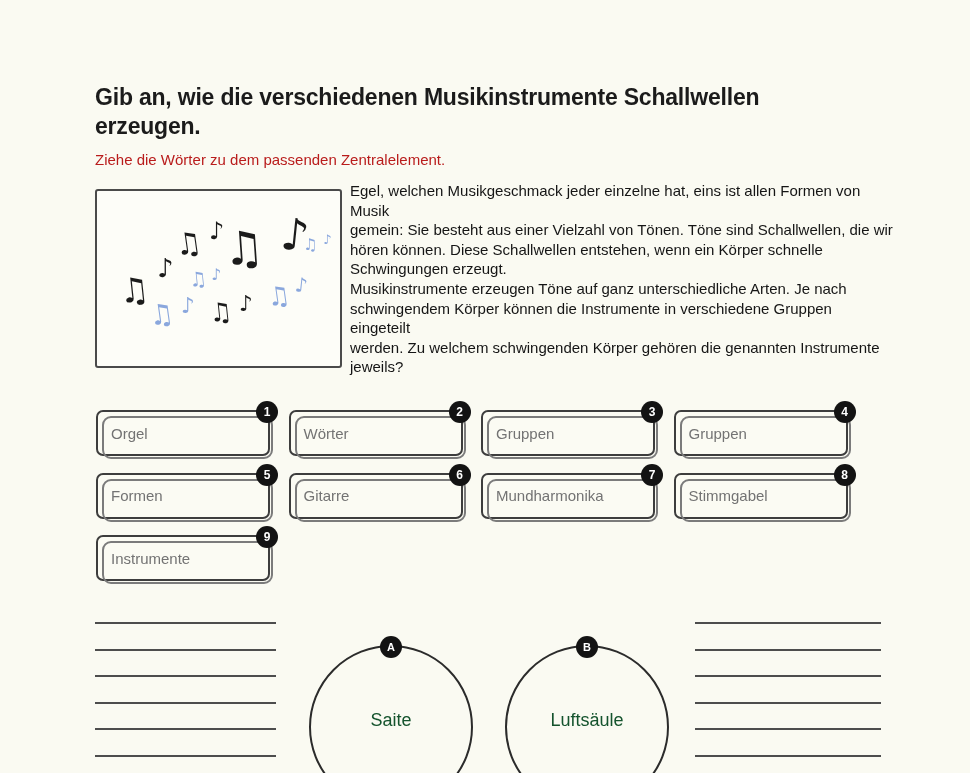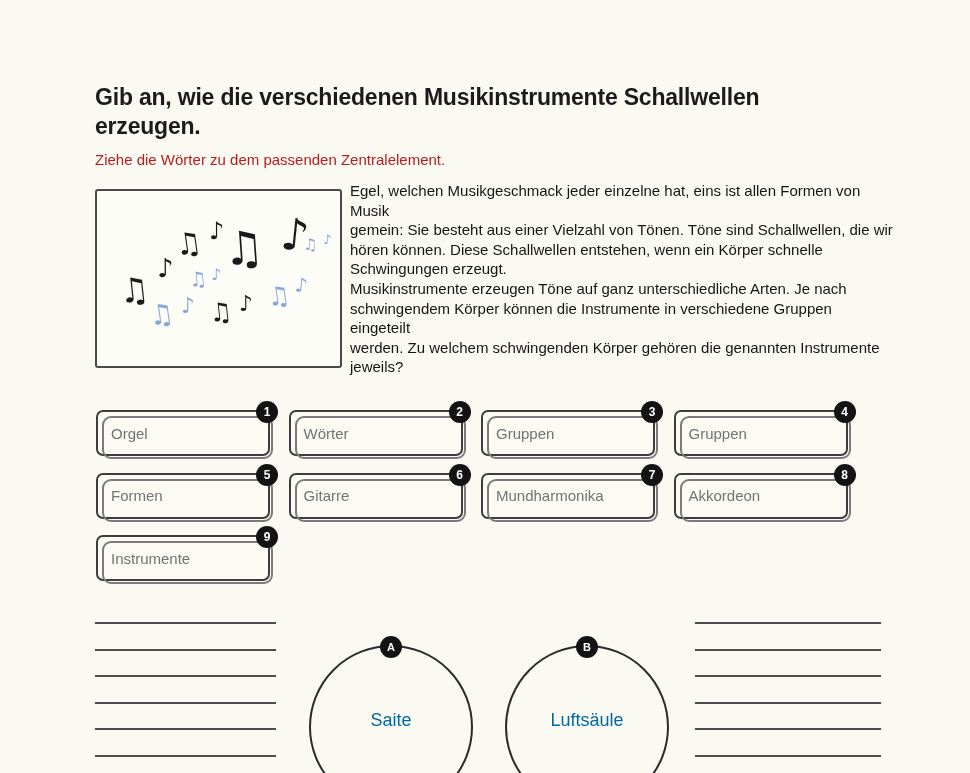--- a/index.html
+++ b/index.html
@@ -128,21 +128,21 @@
     transform: translateX(-50%);
     font-size: 11px;
   }
   .zone-label {
     position: absolute;
     top: 63px;
     left: 0;
     width: 100%;
     text-align: center;
     font-size: 18px;
-    color: #0369a1;
+    color: #14532d;
   }
 </style>
 </head>
 <body>
 
 <div class="page" style="--bg: #fafaf2; --ink: #1b1b1b; --badge: #131313; --badge-text: #ffffff; --line: #4d4d4d;">
 
   <div class="header">
     <h1>Gib an, wie die verschiedenen Musikinstrumente Schallwellen
 erzeugen.</h1>
@@ -204,21 +204,21 @@
     </div>
     <div class="word">
       <span class="word-label">Gitarre</span>
       <span class="badge">6</span>
     </div>
     <div class="word">
       <span class="word-label">Mundharmonika</span>
       <span class="badge">7</span>
     </div>
     <div class="word">
-      <span class="word-label">Akkordeon</span>
+      <span class="word-label">Stimmgabel</span>
       <span class="badge">8</span>
     </div>
     <div class="word">
       <span class="word-label">Instrumente</span>
       <span class="badge">9</span>
     </div>
   </div>
 
   <div class="lines left" id="lines-left">
       <div class="line"></div>

